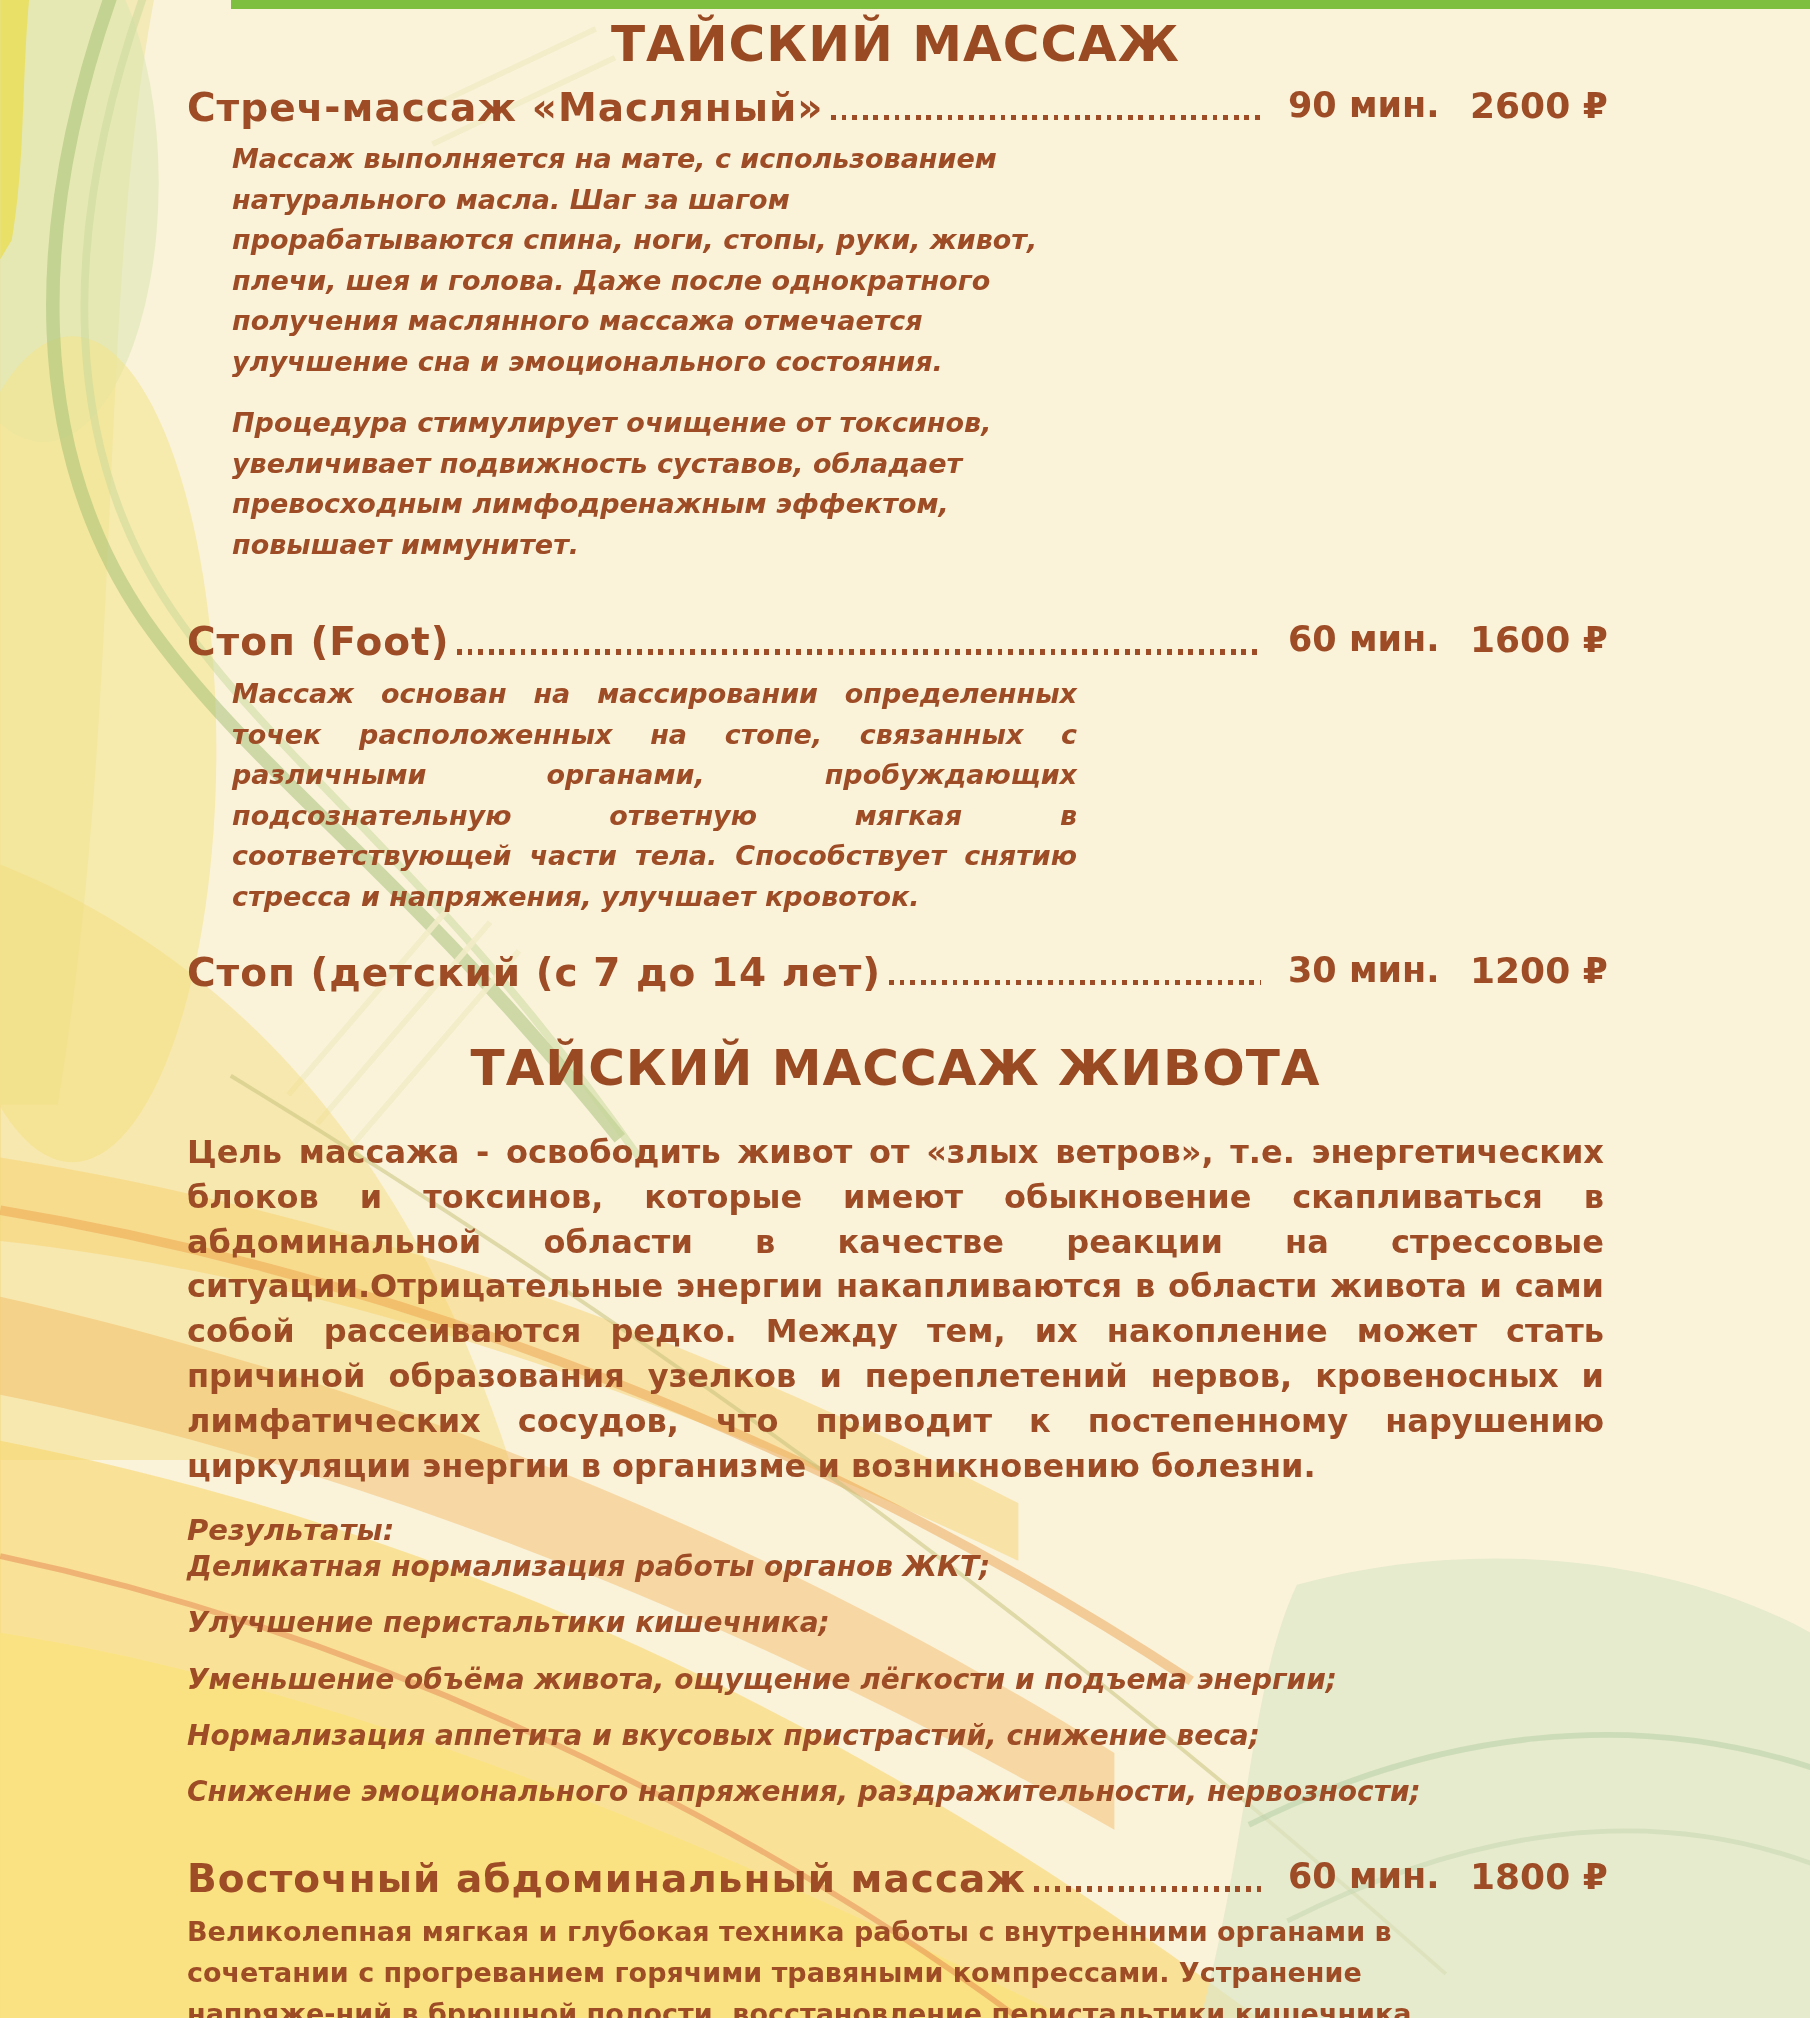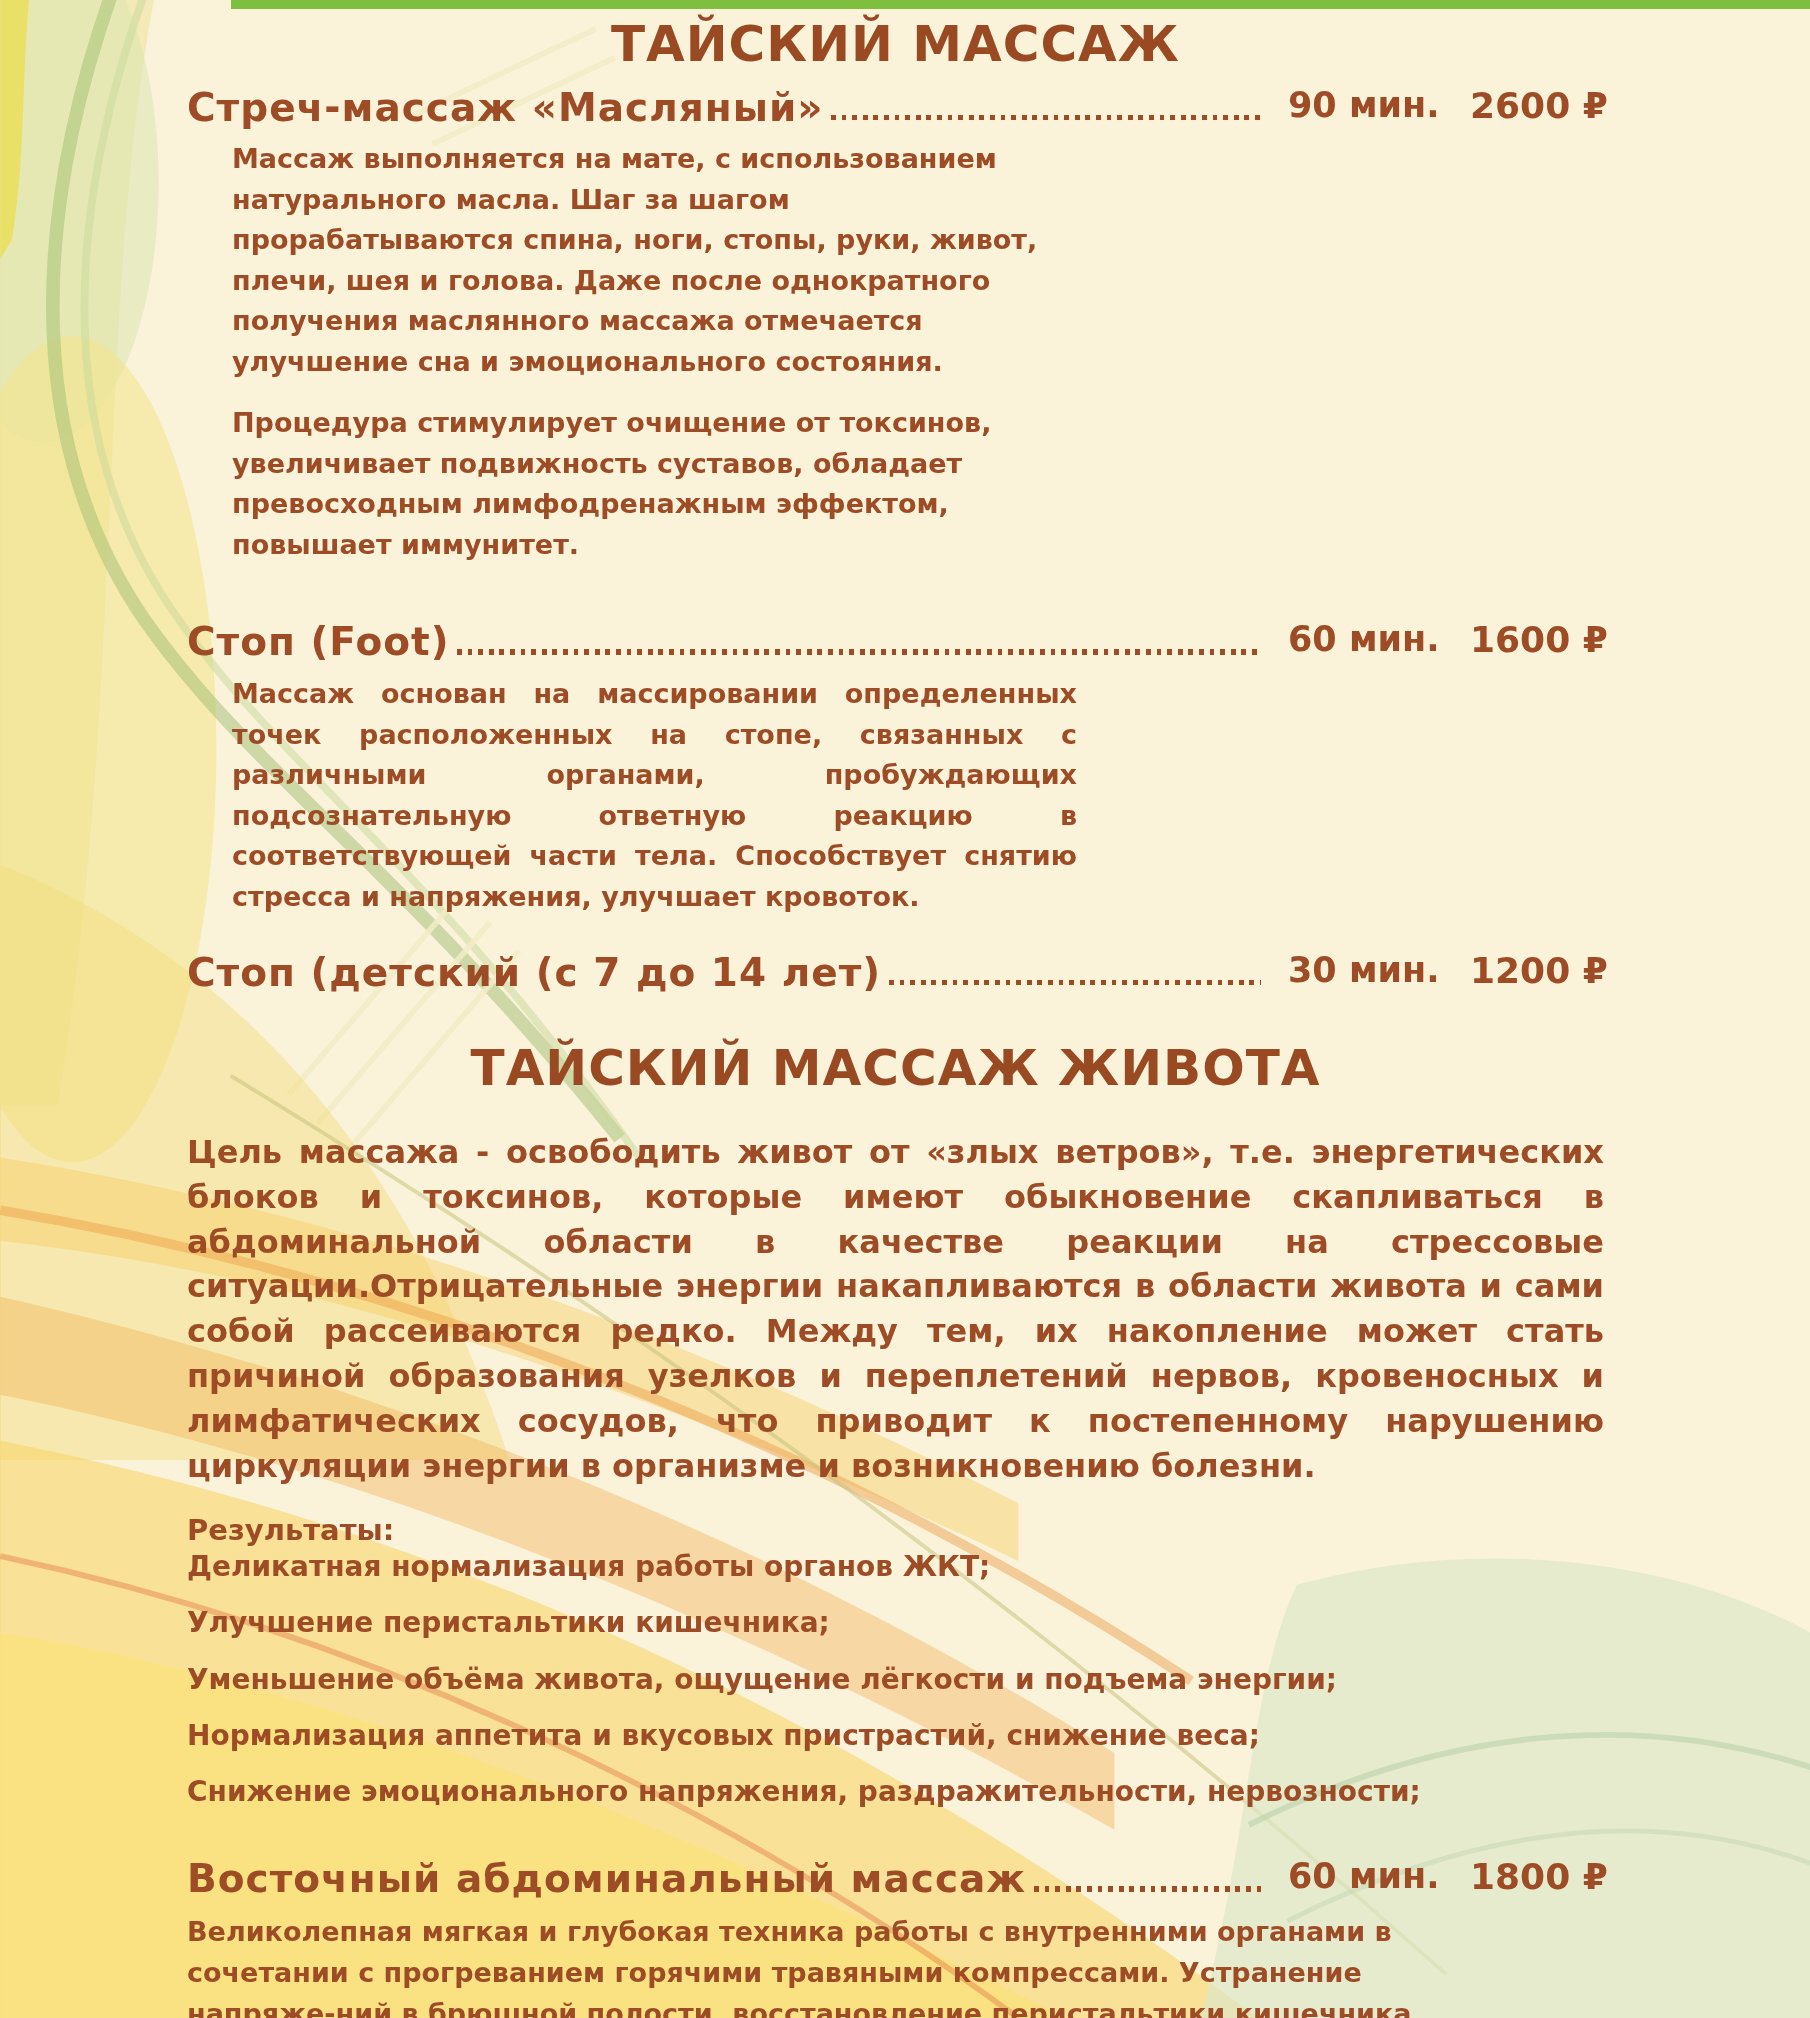--- a/index.html
+++ b/index.html
@@ -39,21 +39,21 @@
     flex:1;height:5.8px;align-self:flex-end;
     margin:0 9.6px 9.6px 7.7px;
     background:repeating-linear-gradient(90deg,#9d4c26 0 4.8px,transparent 4.8px 10.6px);
   }
   .dur{flex:none;width:144px;margin-left:17.3px;font-size:35px;}
   .pr{flex:none;width:134px;margin-left:38px;font-size:36px;}
   .desc{
     margin:9.6px 0 0 0;
     font-size:27px;line-height:1.5;
   }
-  .ind{margin-left:45px;}
+  .ind{margin-left:45px;font-style:italic;}
   .w1{width:836px;}
   .w2{width:845px;text-align:justify;}
   .w4{width:1244px;line-height:1.52;}
   .gap-sm{margin-top:21px;}
   .gap-item2{margin-top:54px;}
   .gap-item3{margin-top:33px;}
   .gap-item4{margin-top:48px;}
   .intro{
     margin:0;
     font-size:32px;line-height:1.4;
@@ -121,21 +121,21 @@
     </div>
     <p class="desc ind w1">Массаж выполняется на мате, с использованием натурального масла. Шаг за шагом прорабатываются спина, ноги, стопы, руки, живот, плечи, шея и голова. Даже после однократного получения маслянного массажа отмечается улучшение сна и эмоционального состояния.</p>
     <p class="desc ind w1 gap-sm">Процедура стимулирует очищение от токсинов, увеличивает подвижность суставов, обладает превосходным лимфодренажным эффектом, повышает иммунитет.</p>
 
     <div class="row gap-item2">
       <span class="nm">Стоп (Foot)</span>
       <span class="leader"></span>
       <span class="dur">60 мин.</span>
       <span class="pr">1600 ₽</span>
     </div>
-    <p class="desc ind w2">Массаж основан на массировании определенных точек расположенных на стопе, связанных с различными органами, пробуждающих подсознательную ответную реакцию в соответствующей части тела. Способствует снятию стресса и напряжения, улучшает кровоток.</p>
+    <p class="desc ind w2">Массаж основан на массировании определенных точек расположенных на стопе, связанных с различными органами, пробуждающих подсознательную ответную мягкая в соответствующей части тела. Способствует снятию стресса и напряжения, улучшает кровоток.</p>
 
     <div class="row gap-item3">
       <span class="nm">Стоп (детский (с 7 до 14 лет)</span>
       <span class="leader"></span>
       <span class="dur">30 мин.</span>
       <span class="pr">1200 ₽</span>
     </div>
 
     <h1 class="sec-title t2">ТАЙСКИЙ МАССАЖ ЖИВОТА</h1>
 

